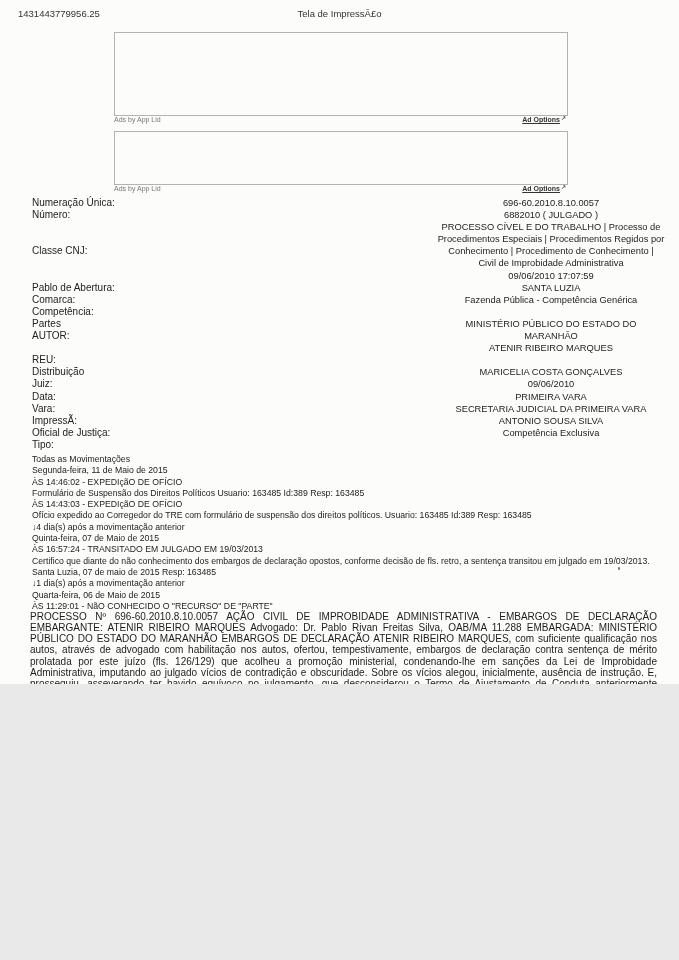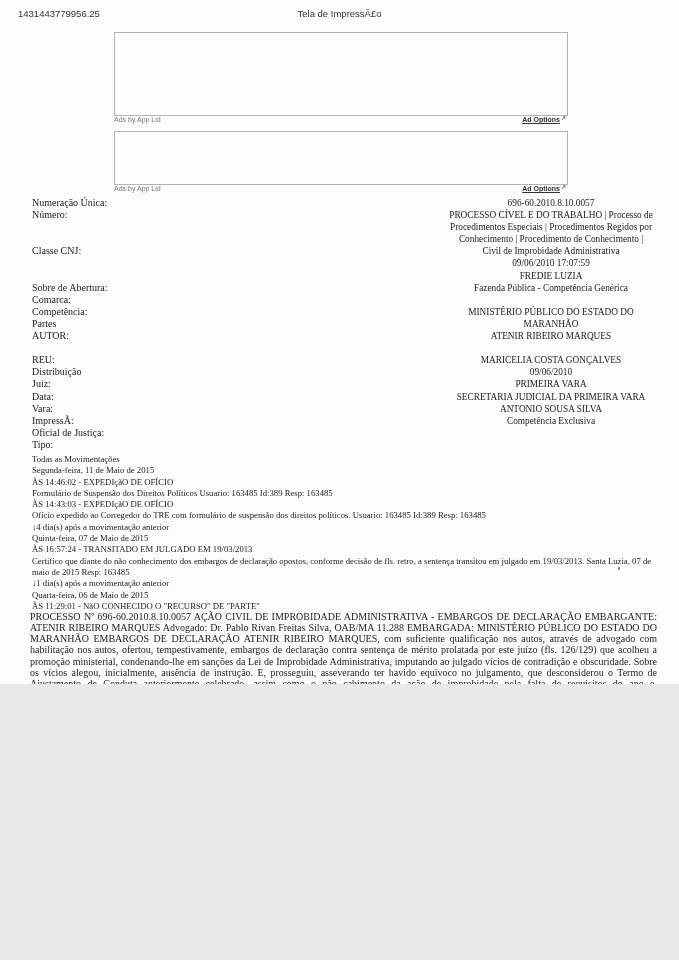--- a/index.html
+++ b/index.html
@@ -1,18 +1,18 @@
 <!DOCTYPE html>
 <html><head>
 <meta charset="utf-8">
 <style>
   html,body{margin:0;padding:0;background:#e9e9e9;}
   .page{position:relative;width:679px;height:684px;background:#fcfcfb;overflow:hidden;
         font-family:"Liberation Sans",sans-serif;color:#222;}
-  .serif{font-family:Liberation Serif, serif;}
+  .serif{font-family:Liberation Sans, sans-serif;}
 
   .hdr-num{position:absolute;left:18px;top:8px;font-size:9.5px;color:#333;}
   .hdr-title{position:absolute;left:0;right:0;top:8px;text-align:center;font-size:9.5px;color:#333;}
 
   .ad-box{position:absolute;left:114px;width:452px;border:1px solid #b3b3b3;background:#fcfcfb;}
   .ad1{top:32px;height:82px;}
   .ad2{top:131px;height:52px;}
   .ad-attr{position:absolute;left:114px;width:452px;display:flex;justify-content:space-between;
            font-size:7px;color:#777;}
   .attr1{top:116px;} .attr2{top:185px;}
@@ -59,45 +59,46 @@
 
   <div class="labels-col serif">
 
   <div class="fline">Numeração Única:</div>
       <div class="fline">Número:</div>
       <div class="fline"></div>
       <div class="fline"></div>
       <div class="fline">Classe CNJ:</div>
       <div class="fline"></div>
       <div class="fline"></div>
-      <div class="fline">Sobre de Abertura:</div>
+      <div class="fline">Pablo de Abertura:</div>
       <div class="fline">Comarca:</div>
       <div class="fline">Competência:</div>
       <div class="fline">Partes</div>
       <div class="fline">AUTOR:</div>
       <div class="fline"></div>
       <div class="fline">REU:</div>
       <div class="fline">Distribuição</div>
       <div class="fline">Juiz:</div>
       <div class="fline">Data:</div>
       <div class="fline">Vara:</div>
       <div class="fline">ImpressÃ:</div>
       <div class="fline">Oficial de Justiça:</div>
       <div class="fline">Tipo:</div>
     </div>
 
   <div class="values-col serif">
 
   <div class="fline">696-60.2010.8.10.0057</div>
+      <div class="fline">6882010 ( JULGADO )</div>
       <div class="fline">PROCESSO CÍVEL E DO TRABALHO | Processo de</div>
       <div class="fline">Procedimentos Especiais | Procedimentos Regidos por</div>
       <div class="fline">Conhecimento | Procedimento de Conhecimento |</div>
       <div class="fline">Civil de Improbidade Administrativa</div>
       <div class="fline">09/06/2010 17:07:59</div>
-      <div class="fline">FREDIE LUZIA</div>
+      <div class="fline">SANTA LUZIA</div>
       <div class="fline">Fazenda Pública - Competência Genérica</div>
       <div class="fline"></div>
       <div class="fline">MINISTÉRIO PÚBLICO DO ESTADO DO</div>
       <div class="fline">MARANHÃO</div>
       <div class="fline">ATENIR RIBEIRO MARQUES</div>
       <div class="fline"></div>
       <div class="fline">MARICELIA COSTA GONÇALVES</div>
       <div class="fline">09/06/2010</div>
       <div class="fline">PRIMEIRA VARA</div>
       <div class="fline">SECRETARIA JUDICIAL DA PRIMEIRA VARA</div>

